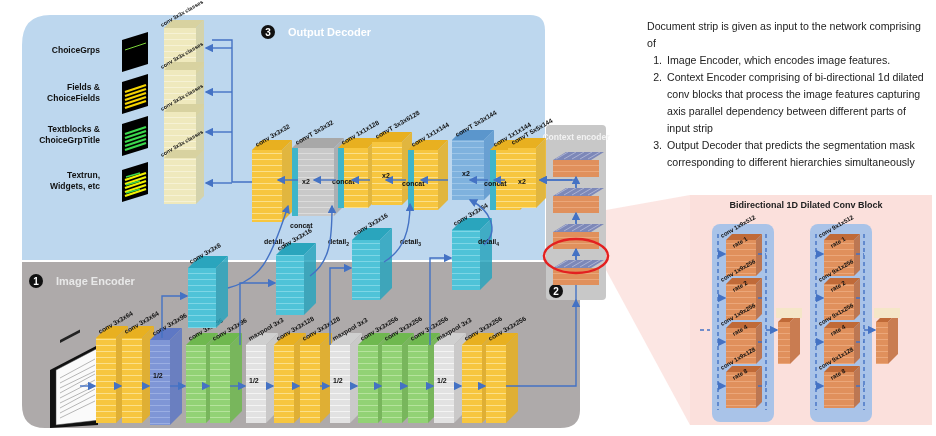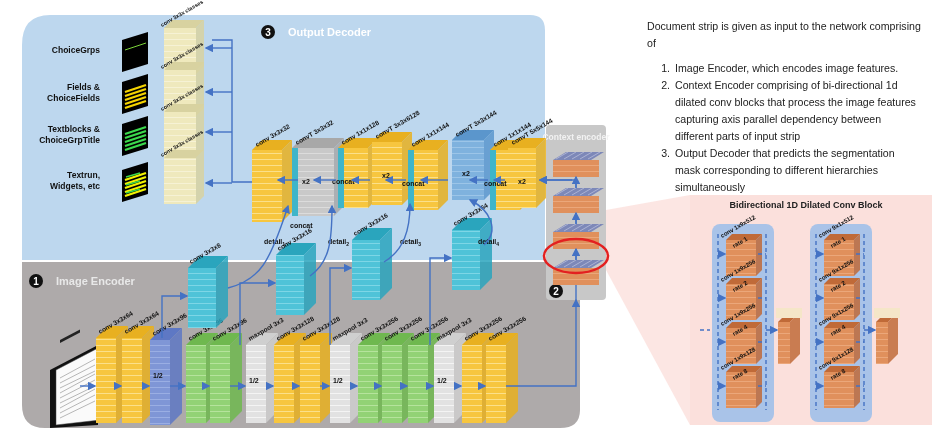--- a/index.html
+++ b/index.html
@@ -1,19 +1,19 @@
 <!DOCTYPE html>
 <html><head>
 <meta charset="utf-8">
 <style>
   html,body{margin:0;padding:0;background:#ffffff;}
   body{width:936px;height:436px;position:relative;overflow:hidden;font-family:"Liberation Sans",sans-serif;}
   svg text{font-family:"Liberation Sans",sans-serif;}
   .desc{position:absolute;left:647px;top:18px;width:282px;font-size:10.6px;line-height:17px;color:#222;}
-  .desc ol{margin:8px;padding-left:18px;}
+  .desc ol{margin:0;padding-left:18px;}
   .desc li{padding-left:2px;}
 </style>
 </head>
 <body>
 
 <svg id="diagram" width="936" height="436" viewBox="0 0 936 436" style="position:absolute;left:0;top:0;">
   <defs>
     <marker id="arr" markerWidth="6" markerHeight="6" refX="5" refY="3" orient="auto" markerUnits="strokeWidth">
       <path d="M0,0 L6,3 L0,6 z" fill="#4472c4"></path>
     </marker>

